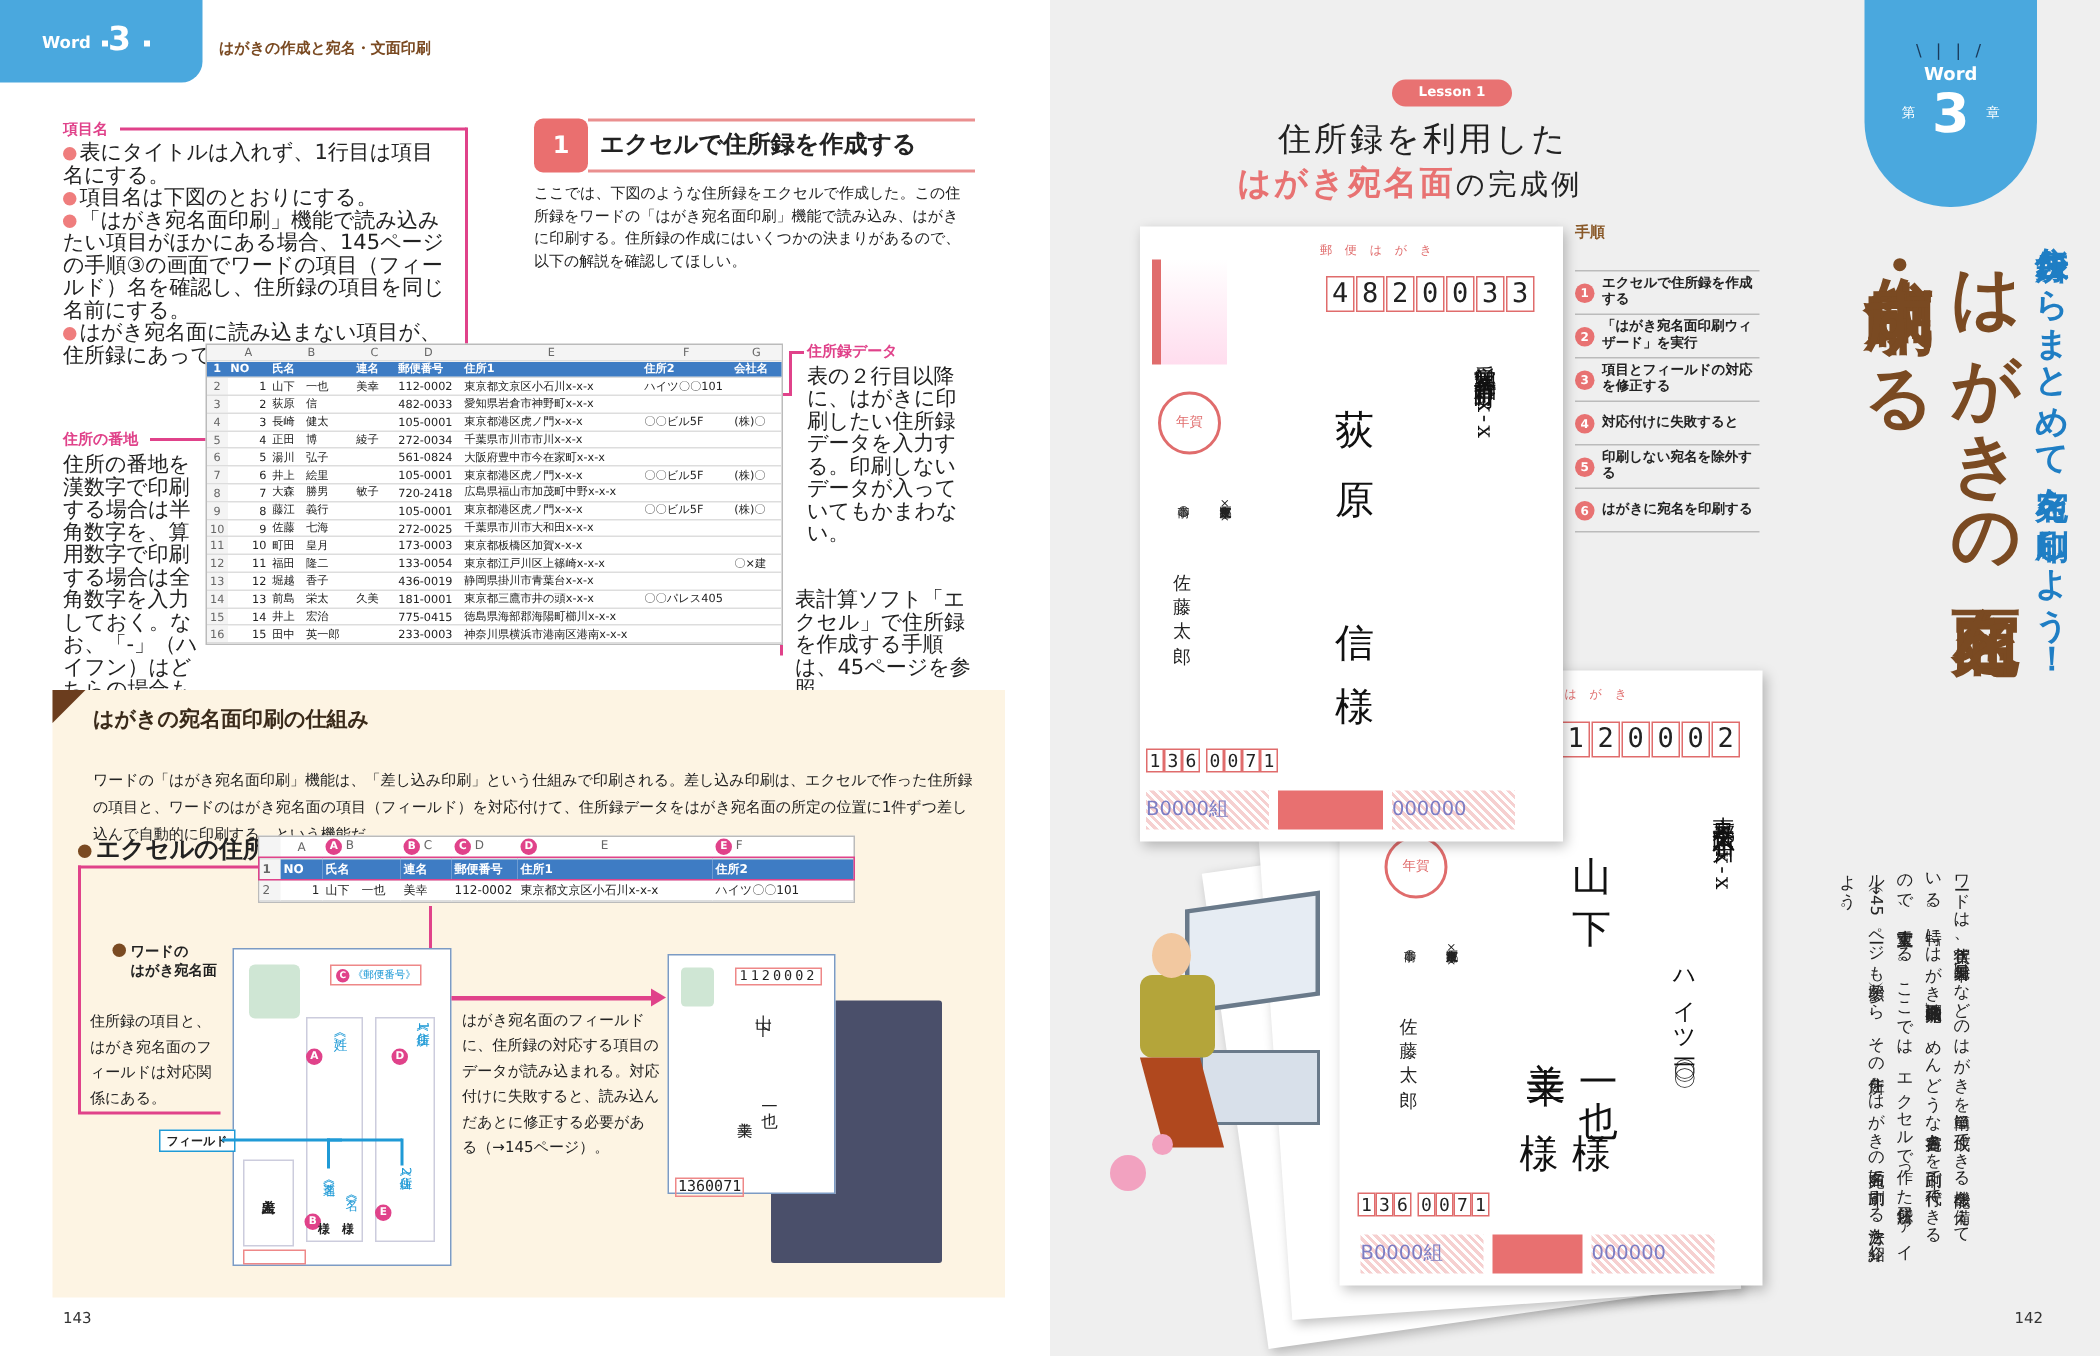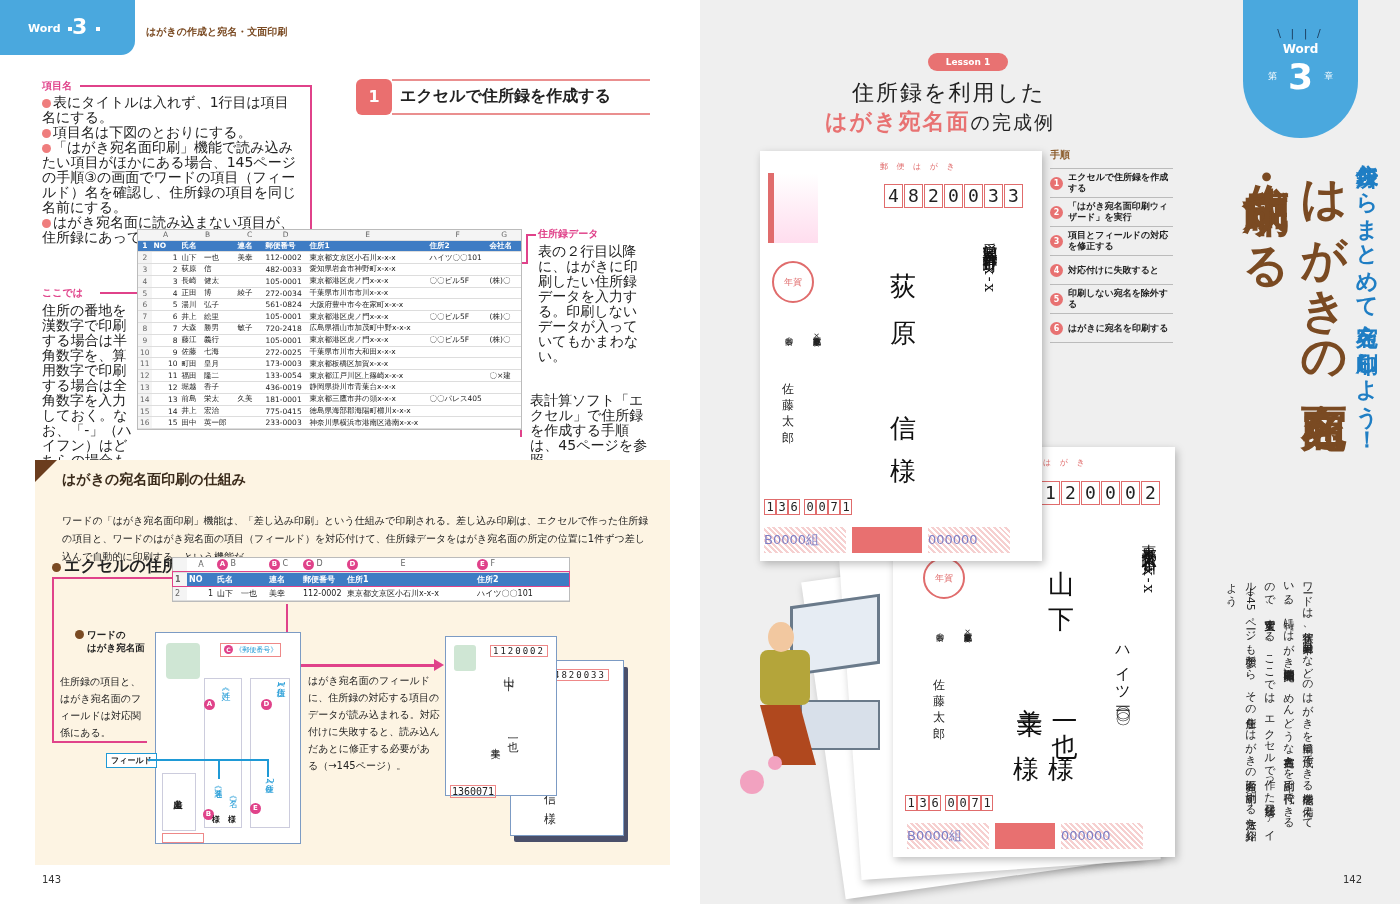--- a/index.html
+++ b/index.html
@@ -42,21 +42,21 @@
 .brown-dot{display:inline-block;width:9px;height:9px;border-radius:50%;background:#7a4a22;margin-right:3px;vertical-align:-1px}
 .card{background:#fff;border:1px solid #7c9bc4}
 .blue{color:#1f9ad6}
 
 .lesson{left:928px;top:53px;width:80px;height:18px;border-radius:9px;background:#e87272;color:#fff;font-size:9px;font-weight:bold;text-align:center;line-height:18px}
 .rt1{left:852px;top:78px;font-size:22px;color:#222;letter-spacing:2px}
 .rt2{left:825px;top:107px;font-size:22px;color:#e87272;font-weight:bold;letter-spacing:2px}
 .rt2 span{color:#222;font-weight:normal;font-size:19px}
 .chapter{left:1243px;top:0;width:115px;height:138px;background:#4aa8de;border-bottom-left-radius:57px;border-bottom-right-radius:57px;color:#fff;text-align:center}
 .steps{left:1050px;top:148px;width:123px}
-.steps .h{font-size:10px;font-weight:bold;color:#8a5a2a;border-bottom:1px solid #bbb;padding-bottom:6px}
+.steps .h{font-size:10px;font-weight:bold;color:#8a5a2a;border-bottom:1px solid #bbb;padding-bottom:18px}
 .step{display:flex;align-items:center;border-bottom:1px solid #bbb;padding:2px 0;font-size:9px;font-weight:bold;line-height:11px;height:29px}
 .step .n{flex:none;width:13px;height:13px;border-radius:50%;background:#e87272;color:#fff;font-size:8px;text-align:center;line-height:13px;margin-right:5px}
 .vt{writing-mode:vertical-rl}
 .bigtitle{left:1238px;top:148px;font-size:46px;font-weight:bold;color:#7a4a22;line-height:58px;letter-spacing:2px}
 .subtitle{left:1352px;top:148px;font-size:22px;font-weight:bold;color:#1f7ec4;letter-spacing:1px}
 .rbody{left:1222px;top:575px;height:260px;font-size:11px;line-height:19px;color:#222}
 .postcard{background:#fff;box-shadow:2px 3px 8px rgba(0,0,0,.25)}
 .pzip{display:inline-block;width:19px;height:24px;border:1.5px solid #e06c6c;margin-right:1px;font-size:18px;text-align:center;line-height:22px;font-family:"DejaVu Sans Mono",monospace}
 .pname{font-family:"DejaVu Serif",serif;font-size:26px;color:#111}
 .paddr{font-family:"DejaVu Serif",serif;font-size:15px;color:#111;letter-spacing:2px}
@@ -87,22 +87,23 @@
     <div><span class="bullet"></span><span>表にタイトルは入れず、1行目は項目名にする。</span></div>
     <div><span class="bullet"></span><span>項目名は下図のとおりにする。</span></div>
     <div><span class="bullet"></span><span>「はがき宛名面印刷」機能で読み込みたい項目がほかにある場合、145ページの手順③の画面でワードの項目（フィールド）名を確認し、住所録の項目を同じ名前にする。</span></div>
     <div><span class="bullet"></span><span>はがき宛名面に読み込まない項目が、住所録にあってもかまわない。</span></div>
   </div>
 
   <div class="abs secline2"></div>
   <div class="abs secnum">1</div>
   <div class="abs sectitle">エクセルで住所録を作成する</div>
   <div class="abs secline"></div>
-
-  <div class="abs lbl" style="left:42px;top:286px">ここでは</div>
+  <div class="abs intro">ここでは、下図のような住所録をエクセルで作成した。この住所録をワードの「はがき宛名面印刷」機能で読み込み、はがきに印刷する。住所録の作成にはいくつかの決まりがあるので、以下の解説を確認してほしい。</div>
+
+  <div class="abs lbl" style="left:42px;top:286px">住所の番地</div>
   <div class="abs pline" style="left:100px;top:292px;width:296px;height:1.5px"></div>
   <div class="abs pline" style="left:396px;top:292px;width:1.5px;height:45px"></div>
   <div class="abs note" style="left:42px;top:303px;width:90px">住所の番地を漢数字で印刷する場合は半角数字を、算用数字で印刷する場合は全角数字を入力しておく。なお、「-」（ハイフン）はどちらの場合も半角で入力する。</div>
 
   <div class="abs lbl" style="left:538px;top:227px">住所録データ</div>
   <div class="abs pline" style="left:526px;top:234px;width:10px;height:1.5px"></div>
   <div class="abs pline" style="left:526px;top:234px;width:1.5px;height:30px"></div>
   <div class="abs pline" style="left:520px;top:262px;width:8px;height:1.5px"></div>
   <div class="abs pline" style="left:520px;top:262px;width:1.5px;height:175px"></div>
   <div class="abs note" style="left:538px;top:244px;width:112px">表の２行目以降に、はがきに印刷したい住所録データを入力する。印刷しないデータが入っていてもかまわない。</div>
@@ -364,26 +365,20 @@
   <div class="abs" style="left:148px;top:759px;width:80px;height:1.5px;background:#1f9ad6"></div>
   <div class="abs" style="left:218px;top:759px;width:1.5px;height:20px;background:#1f9ad6"></div>
   <div class="abs" style="left:267px;top:759px;width:1.5px;height:18px;background:#1f9ad6"></div>
   <div class="abs" style="left:218px;top:759px;width:50px;height:1.5px;background:#1f9ad6"></div>
 
   <div class="abs pline" style="left:301px;top:664px;width:135px;height:3px"></div>
   <div class="abs" style="left:434px;top:659px;width:0;height:0;border-left:10px solid #e0428a;border-top:6px solid transparent;border-bottom:6px solid transparent"></div>
   <div class="abs note" style="left:308px;top:672px;width:132px;font-size:10px;line-height:17px">はがき宛名面のフィールドに、住所録の対応する項目のデータが読み込まれる。対応付けに失敗すると、読み込んだあとに修正する必要がある（→145ページ）。</div>
 
   <div class="abs" style="left:514px;top:667px;width:114px;height:175px;background:#4a4f6a;border-radius:2px"></div>
-  <div class="abs card" style="left:510px;top:660px;width:114px;height:176px">
-    <div class="abs" style="left: 40px; top: 8px; font-size: 9px; font-family: &quot;DejaVu Sans Mono&quot;, monospace; border: 1px solid rgb(238, 136, 136); padding: 0px 2px; letter-spacing: 2px;" id="pv-zip2">4820033</div>
-    <div class="abs vt" style="left:30px;top:40px;font-family:'DejaVu Serif',serif;font-size:12px;letter-spacing:8px">荻原</div>
-    <div class="abs vt" style="left:30px;top:122px;font-family:'DejaVu Serif',serif;font-size:12px">信</div>
-    <div class="abs vt" style="left:30px;top:142px;font-family:'DejaVu Serif',serif;font-size:12px">様</div>
-  </div>
   <div class="abs card" style="left:445px;top:636px;width:112px;height:160px">
     <div class="abs" style="left:8px;top:8px;width:22px;height:26px;background:#cfe6d4;border-radius:3px"></div>
     <div class="abs" style="left:44px;top:8px;font-size:9px;font-family:'DejaVu Sans Mono',monospace;border:1px solid #e88;padding:0 2px;letter-spacing:2px">1120002</div>
     <div class="abs vt" style="left:54px;top:30px;font-family:'DejaVu Serif',serif;font-size:11px;letter-spacing:6px">山下</div>
     <div class="abs vt" style="left:58px;top:95px;font-family:'DejaVu Serif',serif;font-size:11px">一也</div>
     <div class="abs vt" style="left:42px;top:103px;font-family:'DejaVu Serif',serif;font-size:10px">美幸</div>
     <div class="abs" style="left:4px;top:148px;font-size:10px;font-family:'DejaVu Sans Mono',monospace;border:1px solid #e88;padding:0 1px">1360071</div>
   </div>
 
   <div class="abs pageno" style="left:42px;top:874px">143</div>

